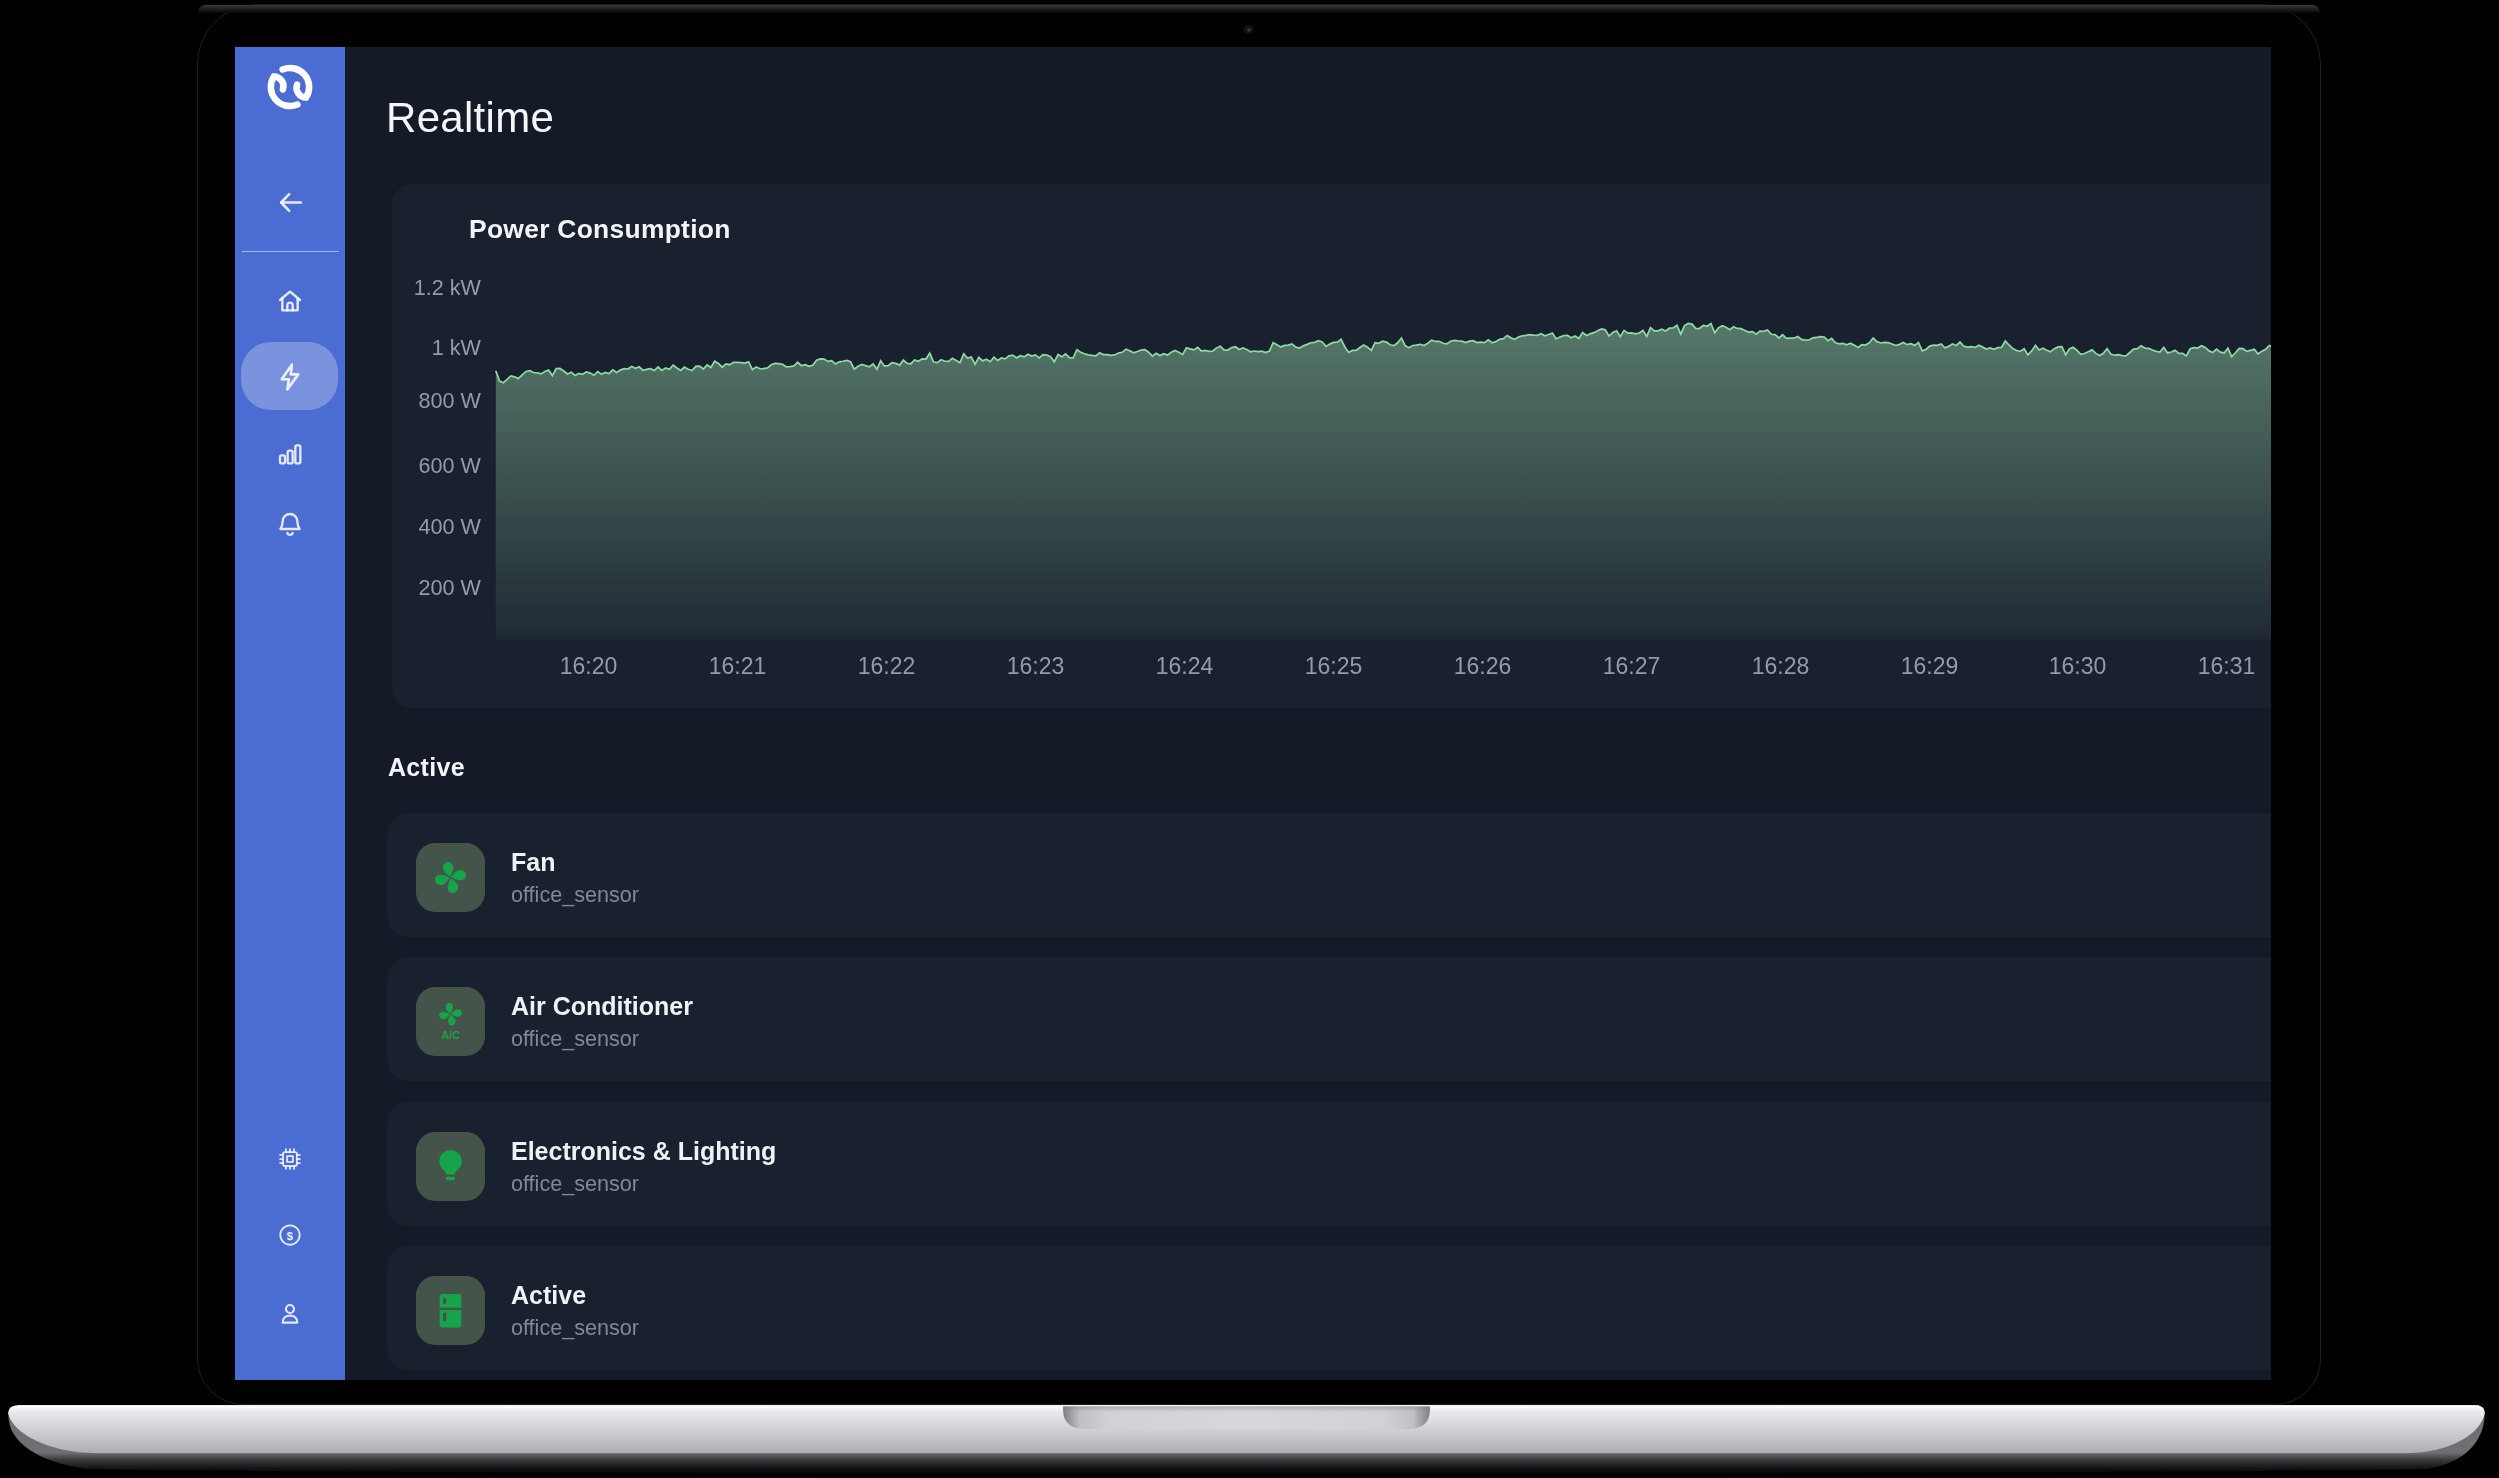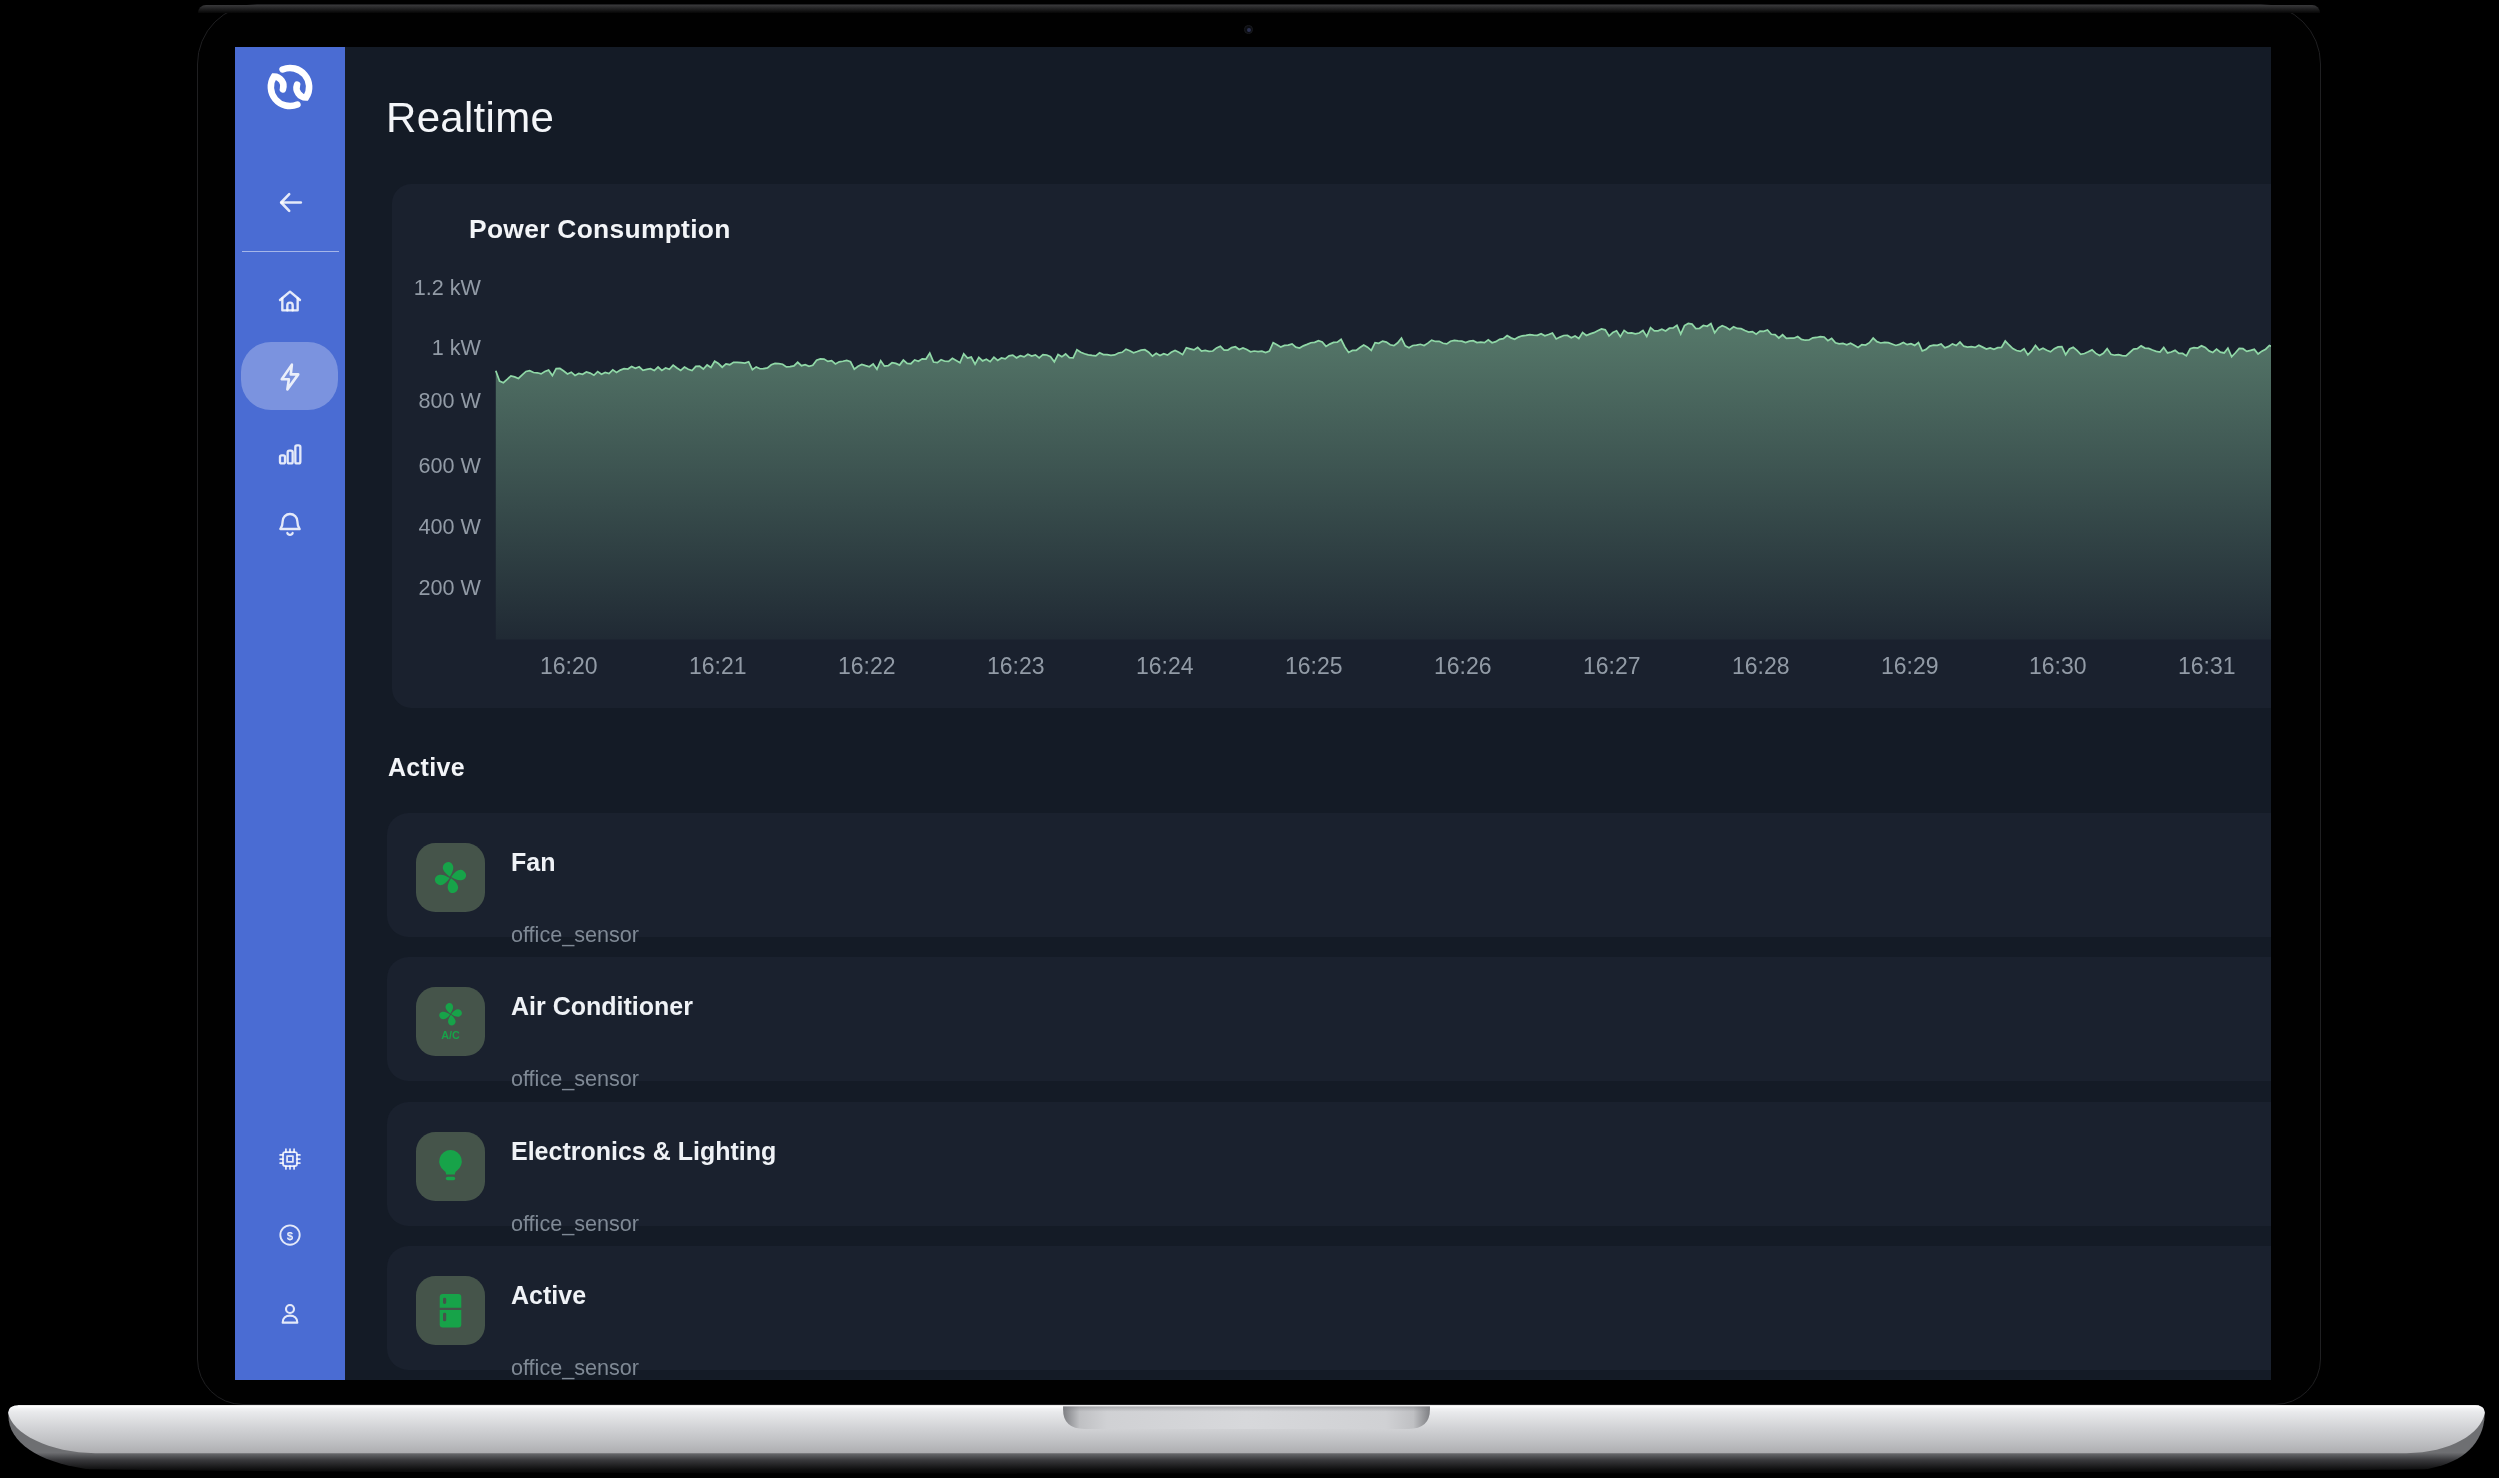--- a/index.html
+++ b/index.html
@@ -32,32 +32,32 @@
 
 #main { position:absolute; left:110px; top:0; width:1926px; height:1333px; }
 h1 { position:absolute; left:41px; top:47px; font-size:42px; font-weight:400;
   color:#f3f5f8; letter-spacing:0.3px; }
 #card { position:absolute; left:47px; top:137px; width:1937px; height:524px;
   background:#1a212e; border-radius:19.4px; }
 #card h2 { position:absolute; left:30px; top:30px; font-size:26.4px; font-weight:600;
   color:#f3f5f8; letter-spacing:0.3px;margin-left:47px; }
 .ylab { position:absolute; left:0; width:89px; text-align:right; font-size:21.6px;
   color:#929ba6; height:26px; line-height:26px; }
-.xlab { position:absolute; top:469px; width:97px; text-align:left; font-size:23px;
+.xlab { position:absolute; top:469px; width:97px; text-align:center; font-size:23px;
   color:#929ba6; }
 #active { position:absolute; left:43px; top:706px; font-size:25px; font-weight:700;
   color:#f3f5f8; letter-spacing:0.3px; }
 .row { position:absolute; left:42px; width:1937px; height:124px;
   background:#1a212e; border-radius:21.6px; }
 .tile { position:absolute; left:29px; top:30px; width:69px; height:69px;
   border-radius:19.4px; background:#45544a; display:flex; align-items:center;
   justify-content:center; }
 .rtitle { position:absolute; left:124px; top:35px; font-size:25px; font-weight:700;
   color:#eff2f6; }
-.rsub { position:absolute; left:124px; top:69px; font-size:21.6px; color:#7f8995;margin-top:40px; }
+.rsub { position:absolute; left:124px; top:69px; font-size:21.6px; color:#7f8995; }
 
 
 #basewrap { position:absolute; left:0; top:1401px; width:2500px; height:78px; }
 </style></head>
 <body>
 <div id="stage">
   <div id="lid">
     <div id="screen">
       <div id="side">
         <div class="ic" style="top:12.4px">

